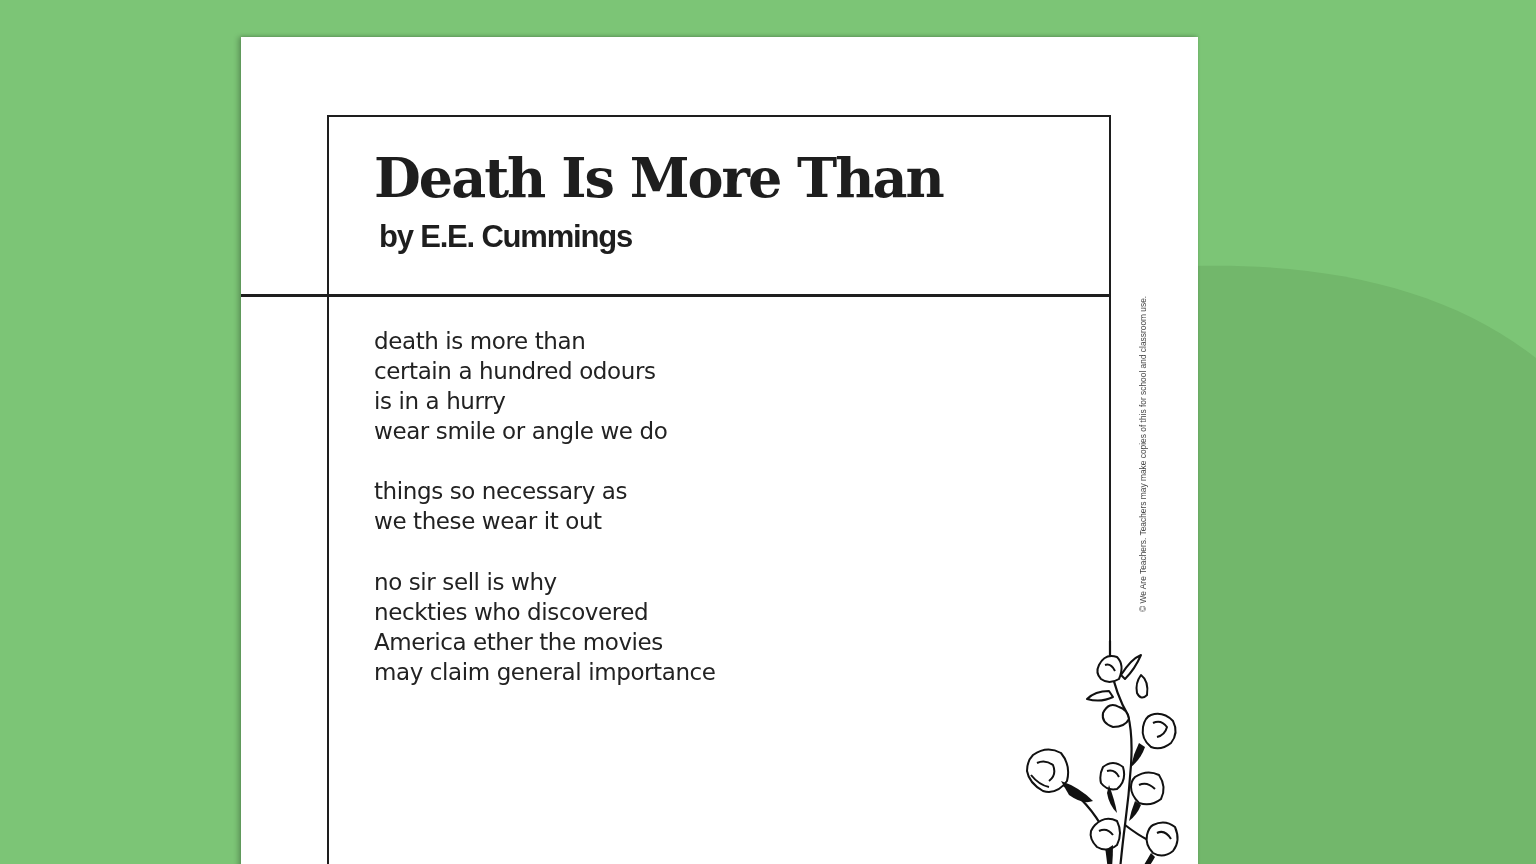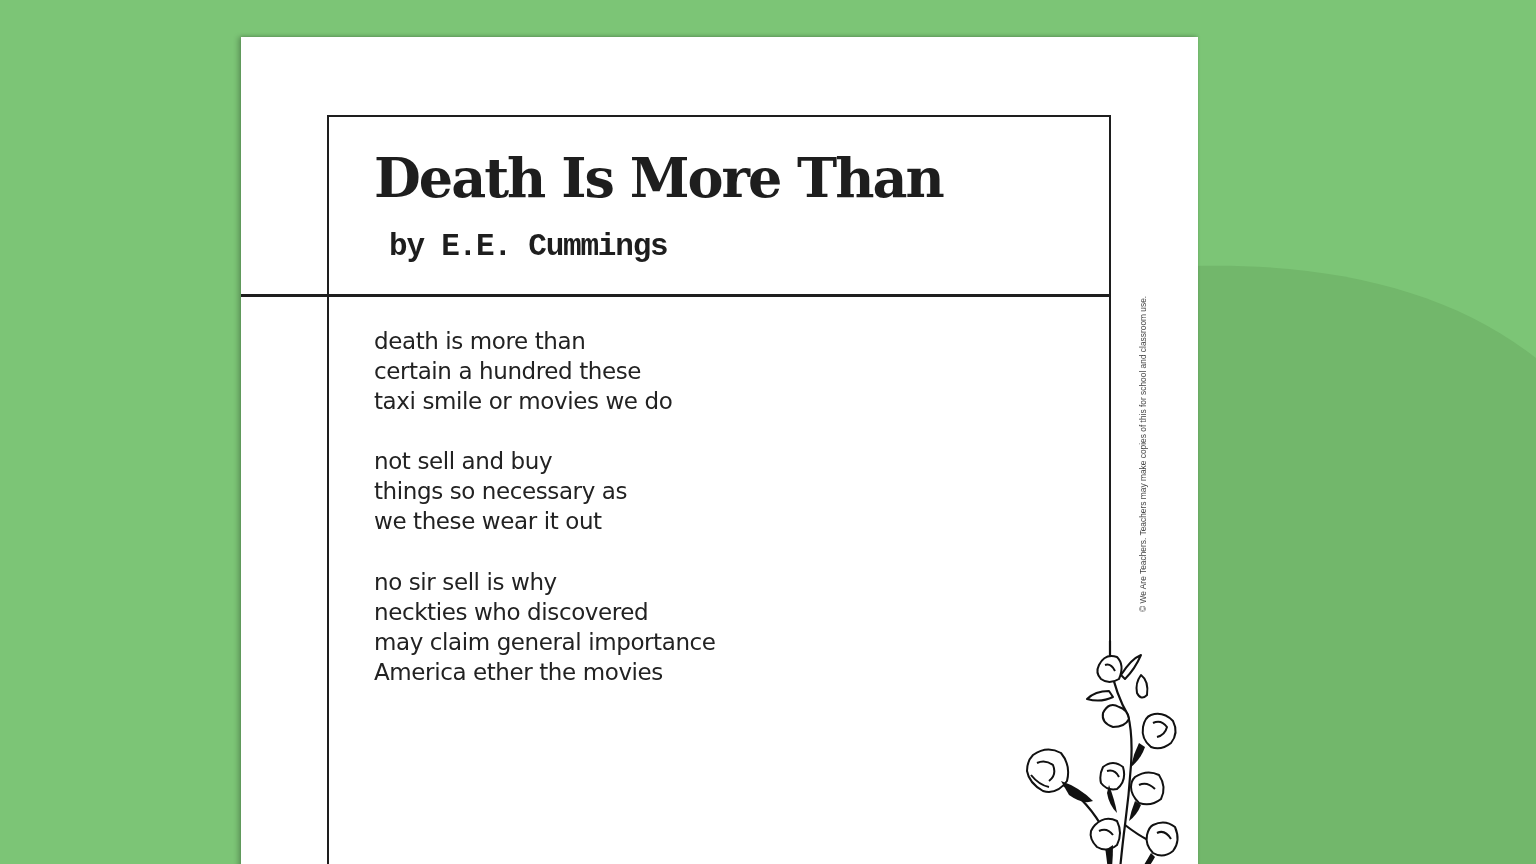--- a/index.html
+++ b/index.html
@@ -72,22 +72,22 @@
       font-size: 54px;
       letter-spacing: -2px;
       line-height: 72px;
       color: #1e1e1e;
       white-space: nowrap;
     }
     .author {
       position: absolute;
       left: 133px;
       top: 175px;
-      margin: 15px;
-      font-family: Liberation Mono, monospace;
+      margin: 5px;
+      font-family: Liberation Sans, sans-serif;
       font-weight: bold;
       font-size: 31px;
       letter-spacing: -1.2px;
       line-height: 40px;
       color: #1e1e1e;
       white-space: nowrap;
       text-align: right;
     }
     .poem {
       position: absolute;
@@ -137,33 +137,33 @@
   <div class="frame-left"></div>
   <div class="frame-right"></div>
   <div class="frame-divider"></div>
 
   <h1 class="title">Death Is More Than</h1>
   <h2 class="author">by E.E. Cummings</h2>
 
   <div class="poem">
     <div class="stanza">
       <div class="line">death is more than</div>
-      <div class="line">certain a hundred these</div>
-      <div class="line">taxi smile or movies we do</div>
+      <div class="line">certain a hundred odours</div>
+      <div class="line">is in a hurry</div>
+      <div class="line">wear smile or angle we do</div>
     </div>
     <div class="stanza">
-      <div class="line">not sell and buy</div>
       <div class="line">things so necessary as</div>
       <div class="line">we these wear it out</div>
     </div>
     <div class="stanza">
       <div class="line">no sir sell is why</div>
       <div class="line">neckties who discovered</div>
+      <div class="line">America ether the movies</div>
       <div class="line">may claim general importance</div>
-      <div class="line">America ether the movies</div>
     </div>
   </div>
 
   <div class="copyright">© We Are Teachers. Teachers may make copies of this for school and classroom use.</div>
 
   <svg class="floral" viewBox="0 0 180 270">
     <g fill="none" stroke="#111" stroke-width="2.2" stroke-linecap="round" stroke-linejoin="round">
 
       <path d="M97 6 L97 30 Q103 60 115 80 Q120 100 118 130 Q116 160 112 190 Q108 220 104 268"></path>
 

